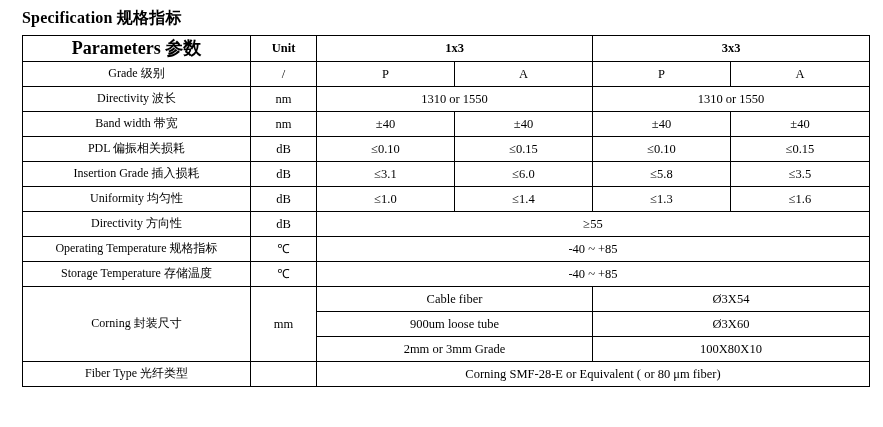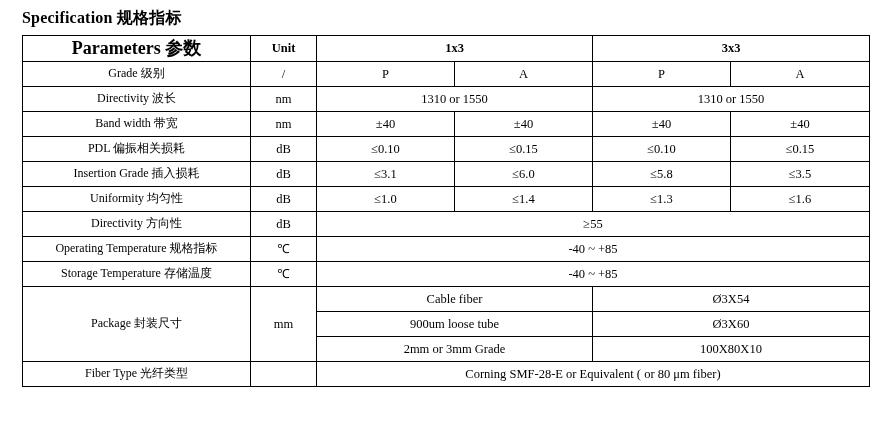--- a/index.html
+++ b/index.html
@@ -146,21 +146,21 @@
         <td colspan="4">-40 ~ +85</td>
       </tr>
 
       <tr class="row-h">
         <td class="param-cell">Storage Temperature 存储温度</td>
         <td>℃</td>
         <td colspan="4">-40 ~ +85</td>
       </tr>
 
       <tr class="row-h">
-        <td class="param-cell" rowspan="3">Package 封装尺寸</td>
+        <td class="param-cell" rowspan="3">Corning 封装尺寸</td>
         <td rowspan="3">mm</td>
         <td colspan="2">Cable fiber</td>
         <td colspan="2">Ø3X54</td>
       </tr>
       <tr class="row-h">
         <td colspan="2">900um loose tube</td>
         <td colspan="2">Ø3X60</td>
       </tr>
       <tr class="row-h">
         <td colspan="2">2mm or 3mm Grade</td>

